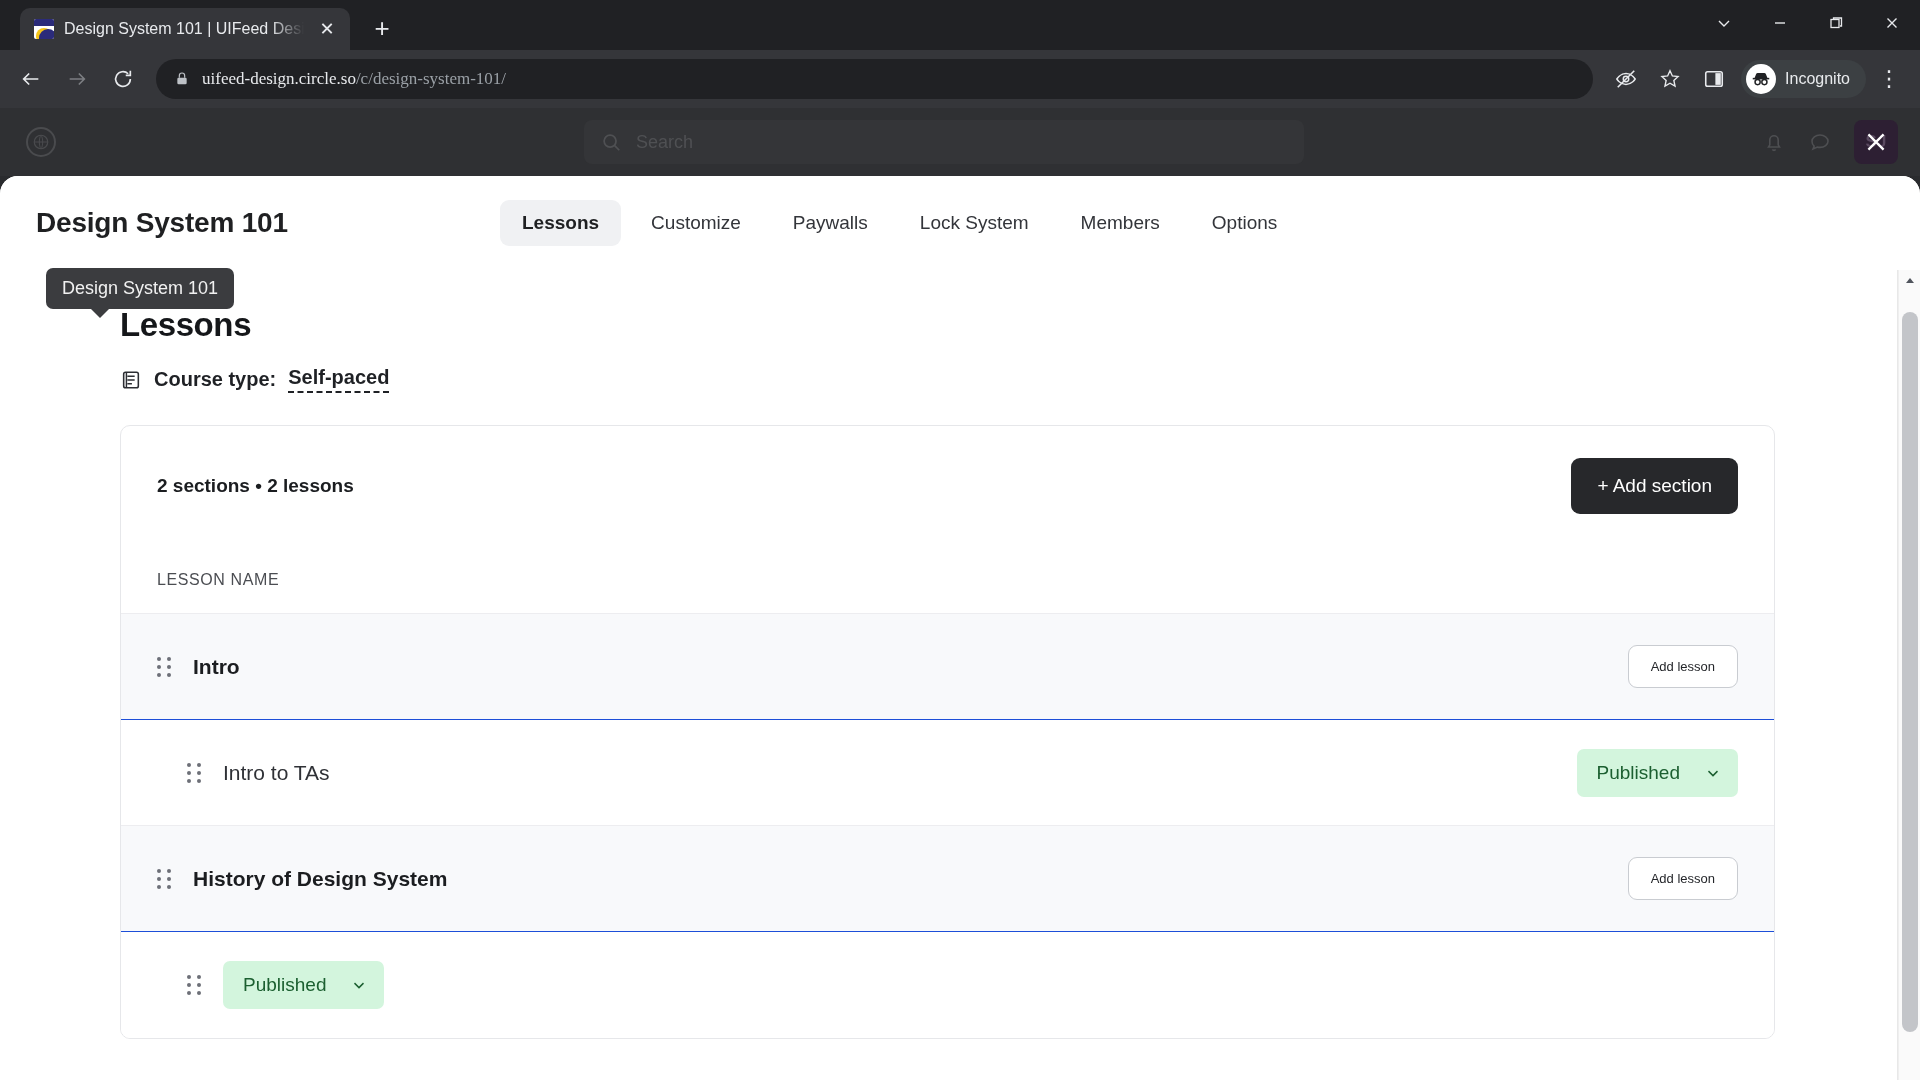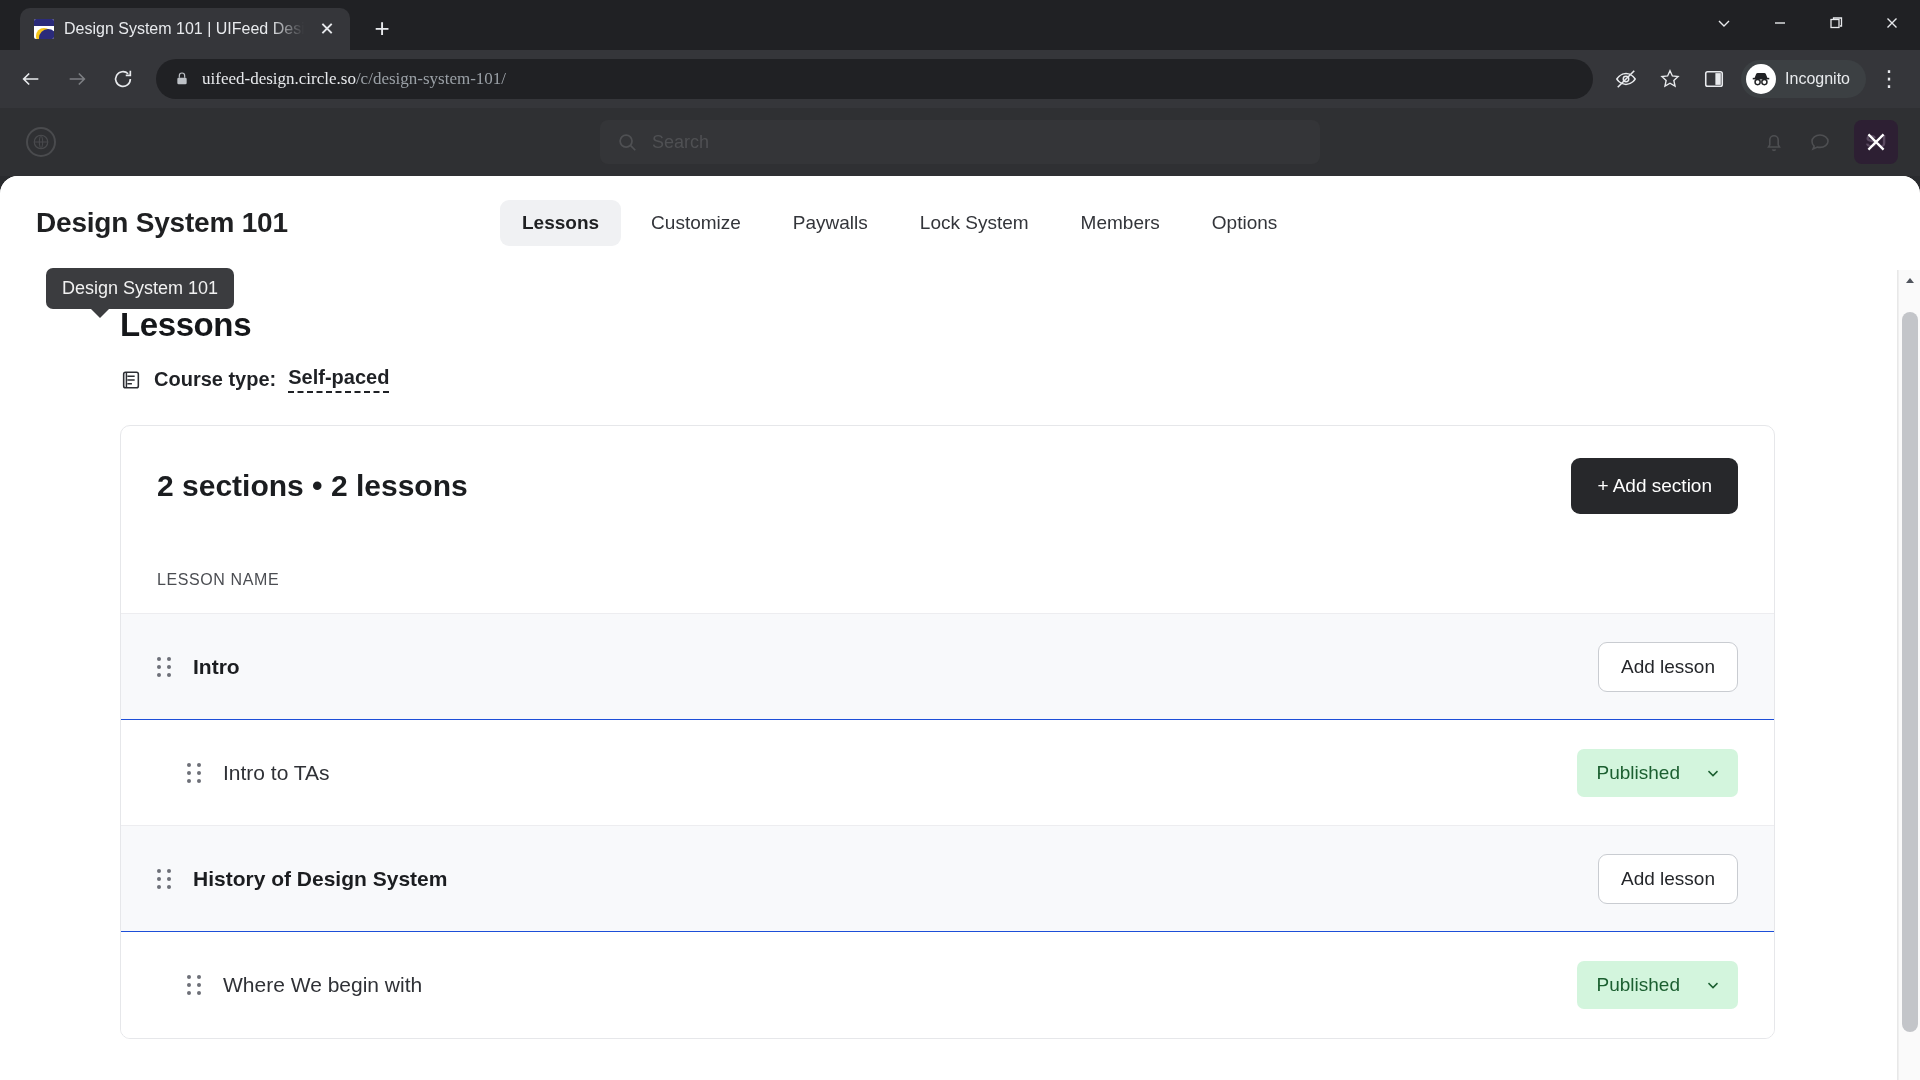--- a/index.html
+++ b/index.html
@@ -99,21 +99,21 @@
     height: 68px; background: #2f3033;
     display: flex; align-items: center; padding: 0 26px;
     position: relative;
   }
   .app-logo {
     width: 30px; height: 30px; border-radius: 50%;
     border: 2px solid #4a4b4e; display:flex; align-items:center; justify-content:center;
     color: #4a4b4e;
   }
   .app-search {
-    position: absolute; left: 600px; width: 720px; height: 44px;
+    position: absolute; left: 584px; width: 720px; height: 44px;
     background: #343538; border-radius: 8px;
     display: flex; align-items: center; gap: 14px; padding: 0 16px;
   }
   .app-search .sicon { color: #4f5053; display:flex; }
   .app-search .stext { color: #4f5053; font-size: 18px; }
   .app-header-right {
     position: absolute; right: 22px; display: flex; align-items: center; gap: 22px;
   }
   .hdr-icon { color: #4e4f52; display: flex; }
   .avatar-close {
@@ -180,21 +180,21 @@
   }
 
   .card {
     width: 1655px; border: 1px solid #e6e7ea; border-radius: 10px;
     background: #ffffff; overflow: hidden;
   }
   .card-head {
     height: 120px; display: flex; align-items: center; justify-content: space-between;
     padding: 0 36px;
   }
-  .card-head-title { font-size: 30px; font-weight: 700; color: #1b1d20; }
+  .card-head-title { font-size: 19px; font-weight: 700; color: #1b1d20; }
   .btn-dark {
     background: #27282b; color: #ffffff; font-size: 19px; font-weight: 400;
     border: none; border-radius: 9px; padding: 17px 26px; white-space: nowrap;
   }
   .col-head {
     height: 68px; display: flex; align-items: center; padding: 0 36px;
     font-size: 16px; letter-spacing: 0.6px; color: #4b4d52;
     border-bottom: 1px solid #ededf0;
   }
   .section-row {
@@ -210,21 +210,21 @@
     width: 18px; flex: none; display: grid;
     grid-template-columns: 5px 5px; gap: 4px 5px;
     margin-right: 18px;
   }
   .drag i { width: 4px; height: 4px; border-radius: 50%; background: #6d7078; display: block; }
   .row-name { flex: 1; font-size: 21px; }
   .section-row .row-name { font-weight: 700; color: #1b1d20; }
   .lesson-row .row-name { font-weight: 400; color: #2f3136; }
   .btn-outline {
     border: 1px solid #c9ccd1; background: #ffffff; color: #24262a;
-    font-size: 19px; border-radius: 9px; padding: 13px 22px; white-space: nowrap;
+    font-size: 13px; border-radius: 9px; padding: 13px 22px; white-space: nowrap;
   }
   .badge-pub {
     background: #d3f5dd; color: #1b5f30; border-radius: 7px;
     font-size: 19px; padding: 13px 16px 13px 20px;
     display: flex; align-items: center; gap: 24px; white-space: nowrap;
   }
   .badge-pub .chev { display: flex; color: #1b5f30; }
 
   
   .scrollbar {
@@ -476,21 +476,20 @@
 
             <div class="lesson-row last">
               <span class="drag">
                   <i></i>
                   <i></i>
                   <i></i>
                   <i></i>
                   <i></i>
                   <i></i>
                 </span>
-              <span class="row-name">Where We begin with</span>
               <span class="badge-pub">
                 <span>Published</span>
                 <span class="chev">
                   <svg width="18" height="18" viewBox="0 0 24 24">
                       <path d="M6 9.5l6 6 6-6" stroke="currentColor" stroke-width="1.9" fill="none"></path>
                     </svg>
                 </span>
               </span>
             </div>
 

